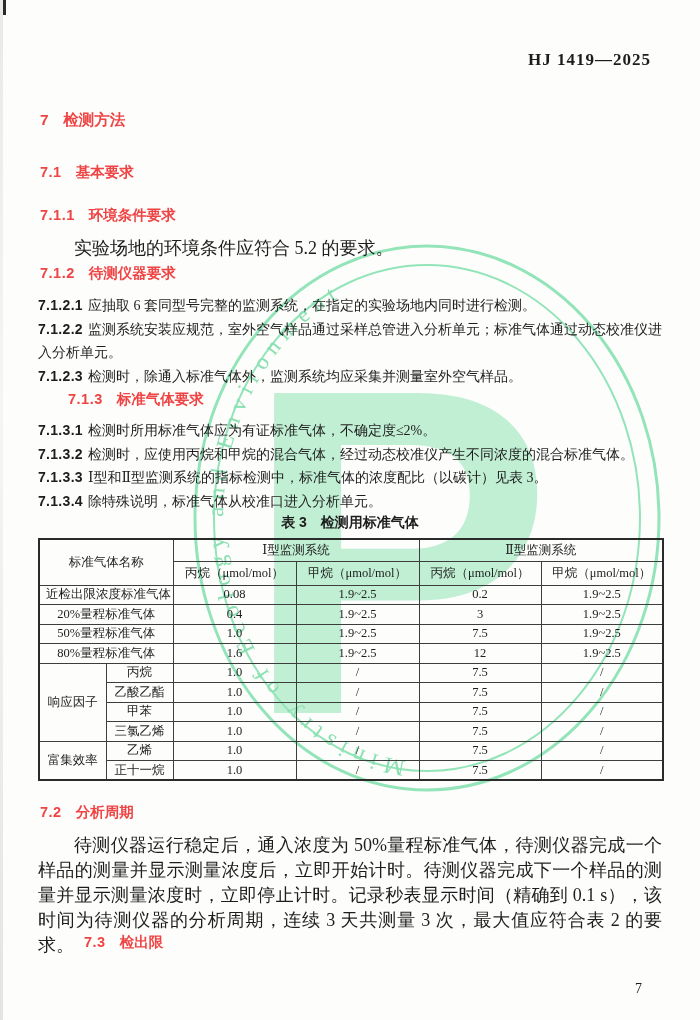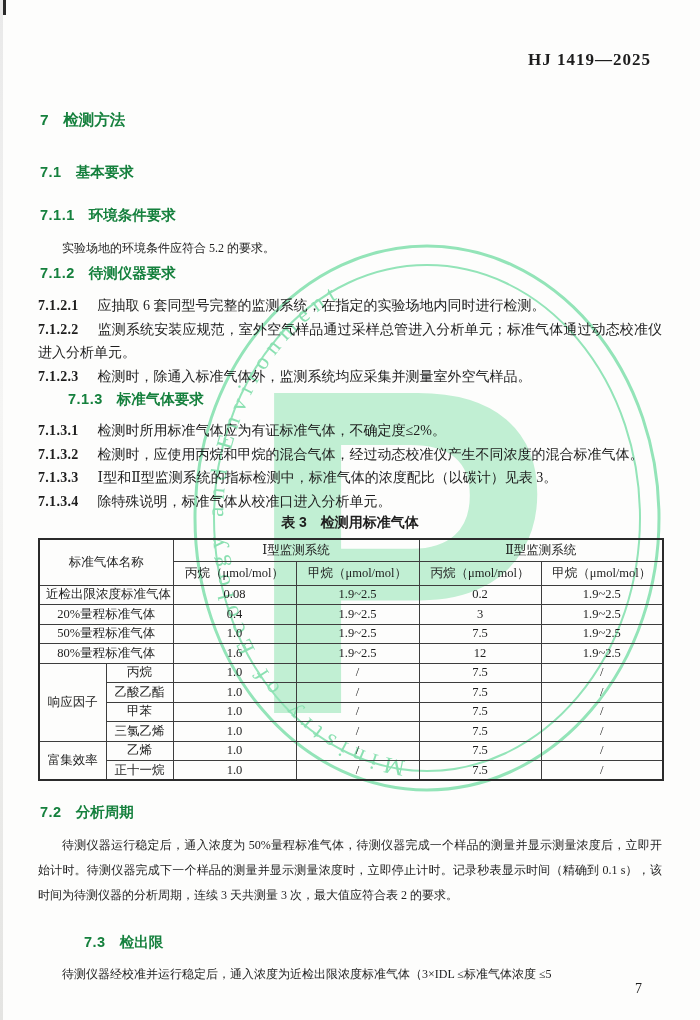--- a/index.html
+++ b/index.html
@@ -21,32 +21,32 @@
   
   .content{position:absolute;inset:0;z-index:1;}
   .doc-number{
     position:absolute;top:50px;right:49px;
     font-weight:bold;font-size:17px;letter-spacing:1px;
     font-family:"Liberation Serif","DejaVu Serif",serif;
   }
   .h-sec{
     position:absolute;left:40px;
     font-family:"Liberation Sans","DejaVu Sans",sans-serif;
-    font-weight:bold;color:#15803d;
+    font-weight:bold;color:#ef4444;
   }
   .h1{top:110px;font-size:15.5px;}
   .h2{font-size:14.5px;}
   .hnum{margin-right:14px;letter-spacing:.5px;}
   .para{
     position:absolute;left:38px;width:624px;
-    font-size:12px;line-height:23px;text-indent:2em;
+    font-size:18px;line-height:23px;text-indent:2em;
   }
   .clauses{position:absolute;left:38px;width:624px;font-size:14px;line-height:23.5px;text-align:justify;}
   .clause{margin:0;}
-  .cnum{font-family:Liberation Serif, serif;font-weight:bold;margin-right:19px;letter-spacing:.3px;}
+  .cnum{font-family:Liberation Sans, sans-serif;font-weight:bold;margin-right:5px;letter-spacing:.3px;}
   .tbl-title{
     position:absolute;left:38px;width:624px;top:514px;
     text-align:center;font-weight:bold;font-size:14px;
     font-family:"Liberation Sans","DejaVu Sans",sans-serif;
   }
   table.std{
     position:absolute;left:38px;top:538px;width:624px;
     border-collapse:collapse;table-layout:fixed;
     font-size:12.5px;background:transparent;
     border:2px solid #2b2b2b;
@@ -236,18 +236,17 @@
     <div class="h-sec h2 s72">
       <span class="hnum">7.2</span><span>分析周期</span>
     </div>
 
     <div class="para p72">待测仪器运行稳定后，通入浓度为 50%量程标准气体，待测仪器完成一个样品的测量并显示测量浓度后，立即开始计时。待测仪器完成下一个样品的测量并显示测量浓度时，立即停止计时。记录秒表显示时间（精确到 0.1 s），该时间为待测仪器的分析周期，连续 3 天共测量 3 次，最大值应符合表 2 的要求。</div>
 
     <div class="h-sec h2 s73">
       <span class="hnum">7.3</span><span>检出限</span>
     </div>
 
-    <div class="para p73">待测仪器经校准并运行稳定后，通入浓度为近检出限浓度标准气体（3×IDL ≤标准气体浓度 ≤5</div>
 
     <div class="page-num">7</div>
 
   </div>
 </div>
 
 </body></html>

